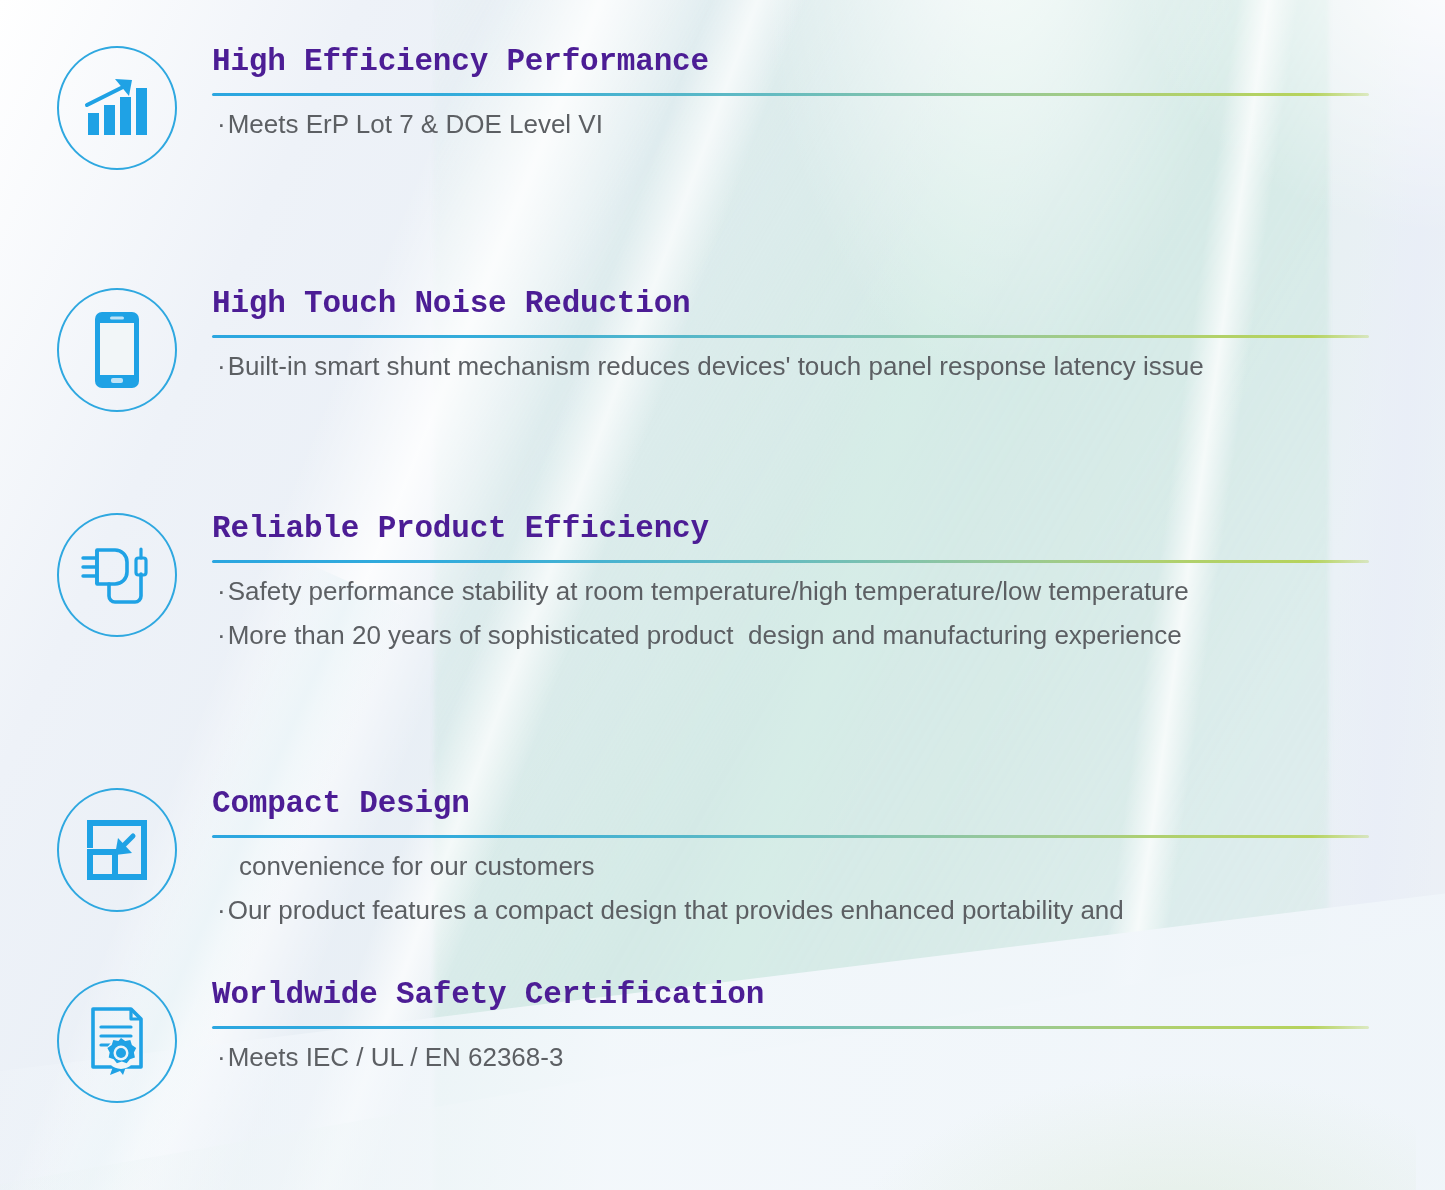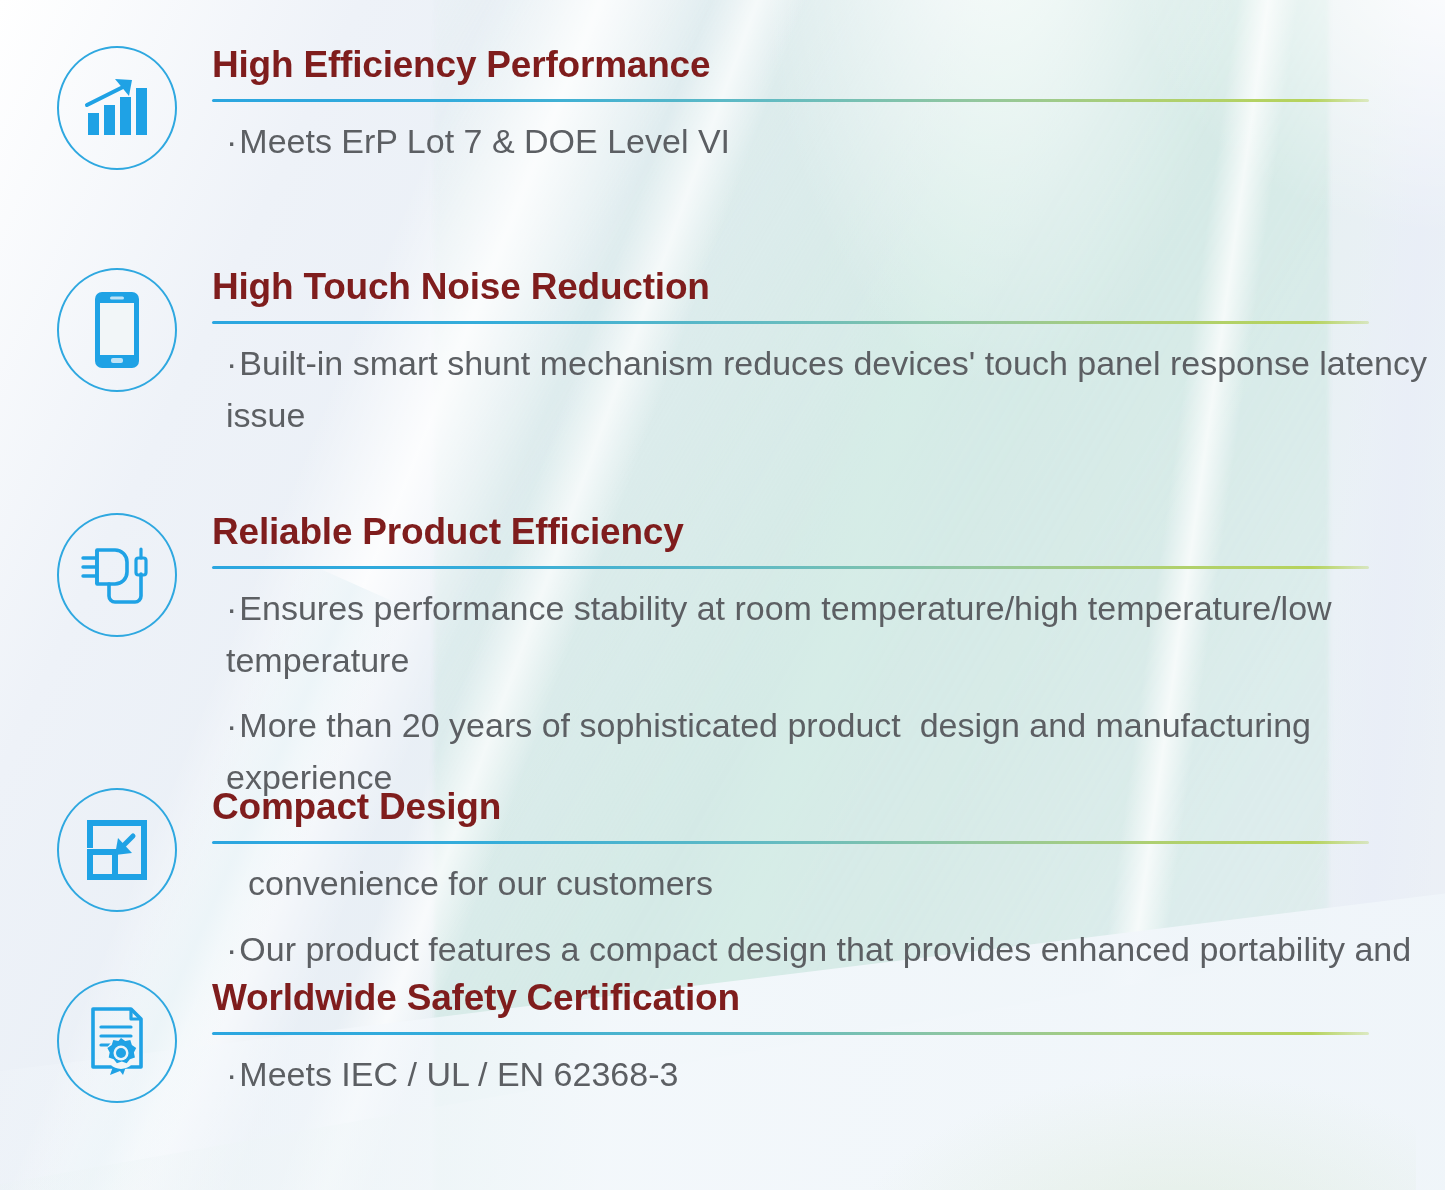--- a/index.html
+++ b/index.html
@@ -143,28 +143,29 @@
     justify-content: center;
     box-sizing: border-box;
   }
   .icon-circle svg { display: block; }
 
   .text-block {
     margin-left: 33px;
     width: 1235px;
   }
   .feature-title {
-    font-size: 37px;
+    font-size: 31px;
     font-weight: bold;
-    color: #7f1d1d;
+    color: #4c1d95;
     letter-spacing: -0.2px;
     line-height: 1.05;
     white-space: nowrap;
     margin: 0;
     padding: 0;
+    font-family: Liberation Mono, monospace;
   }
   .divider {
     height: 3px;
     width: 1157px;
     margin-top: 14px;
     margin-bottom: 9px;
     background: linear-gradient(to right,
       #2BA6E0 0%,
       #35ADDA 24%,
       #63BBC2 48%,
@@ -173,24 +174,24 @@
       #B6D35C 95%,
       rgba(182,211,92,0.35) 100%);
     border-radius: 2px;
   }
   .bullets {
     margin: 0;
     padding: 0;
     list-style: none;
   }
   .bullet {
-    font-size: 34px;
+    font-size: 26px;
     color: #5c5f63;
     line-height: 1.52;
-    margin: 14px;
+    margin: 5px;
     padding: 0;
     white-space: pre-wrap;
   }
   .bullet .dot {
     color: #5c5f63;
   }
   .bullet .btext {
     margin-left: 2px;
   }
   .bullet.wrapped {
@@ -235,21 +236,21 @@
     </div>
     <div class="text-block">
       <div class="feature-title">High Efficiency Performance</div>
       <div class="divider"></div>
       <ul class="bullets">
         <li class="bullet"><span class="dot">·</span><span class="btext">Meets ErP Lot 7 &amp; DOE Level VI</span></li>
       </ul>
     </div>
   </div>
 
-  <div class="feature-row" style="top:268px;">
+  <div class="feature-row" style="top:288px;">
     <div class="icon-wrap">
       <div class="icon-circle">
         <span>
           <svg width="46" height="78" viewBox="0 0 46 78">
             <rect x="1" y="1" width="44" height="76" rx="7" ry="7" fill="#1FA2E5"></rect>
             <rect x="6" y="12" width="34" height="52" fill="#F2F6F8"></rect>
             <rect x="16" y="5.5" width="14" height="3" rx="1.5" fill="#BFE3F6"></rect>
             <rect x="17" y="67" width="12" height="5" rx="2" fill="#BFE3F6"></rect>
           </svg>
         </span>
@@ -278,21 +279,21 @@
             <rect x="59" y="20" width="10" height="17" rx="2.5" fill="none" stroke="#1FA2E5" stroke-width="3.2"></rect>
             <line x1="64" y1="11" x2="64" y2="20" stroke="#1FA2E5" stroke-width="3.2" stroke-linecap="round"></line>
           </svg>
         </span>
       </div>
     </div>
     <div class="text-block">
       <div class="feature-title">Reliable Product Efficiency</div>
       <div class="divider"></div>
       <ul class="bullets">
-        <li class="bullet"><span class="dot">·</span><span class="btext">Ensures performance stability at room temperature/high temperature/low temperature</span></li>
+        <li class="bullet"><span class="dot">·</span><span class="btext">Safety performance stability at room temperature/high temperature/low temperature</span></li>
         <li class="bullet"><span class="dot">·</span><span class="btext">More than 20 years of sophisticated product  design and manufacturing experience</span></li>
       </ul>
     </div>
   </div>
 
   <div class="feature-row" style="top:788px;">
     <div class="icon-wrap">
       <div class="icon-circle">
         <span>
           <svg width="62" height="62" viewBox="0 0 62 62">

